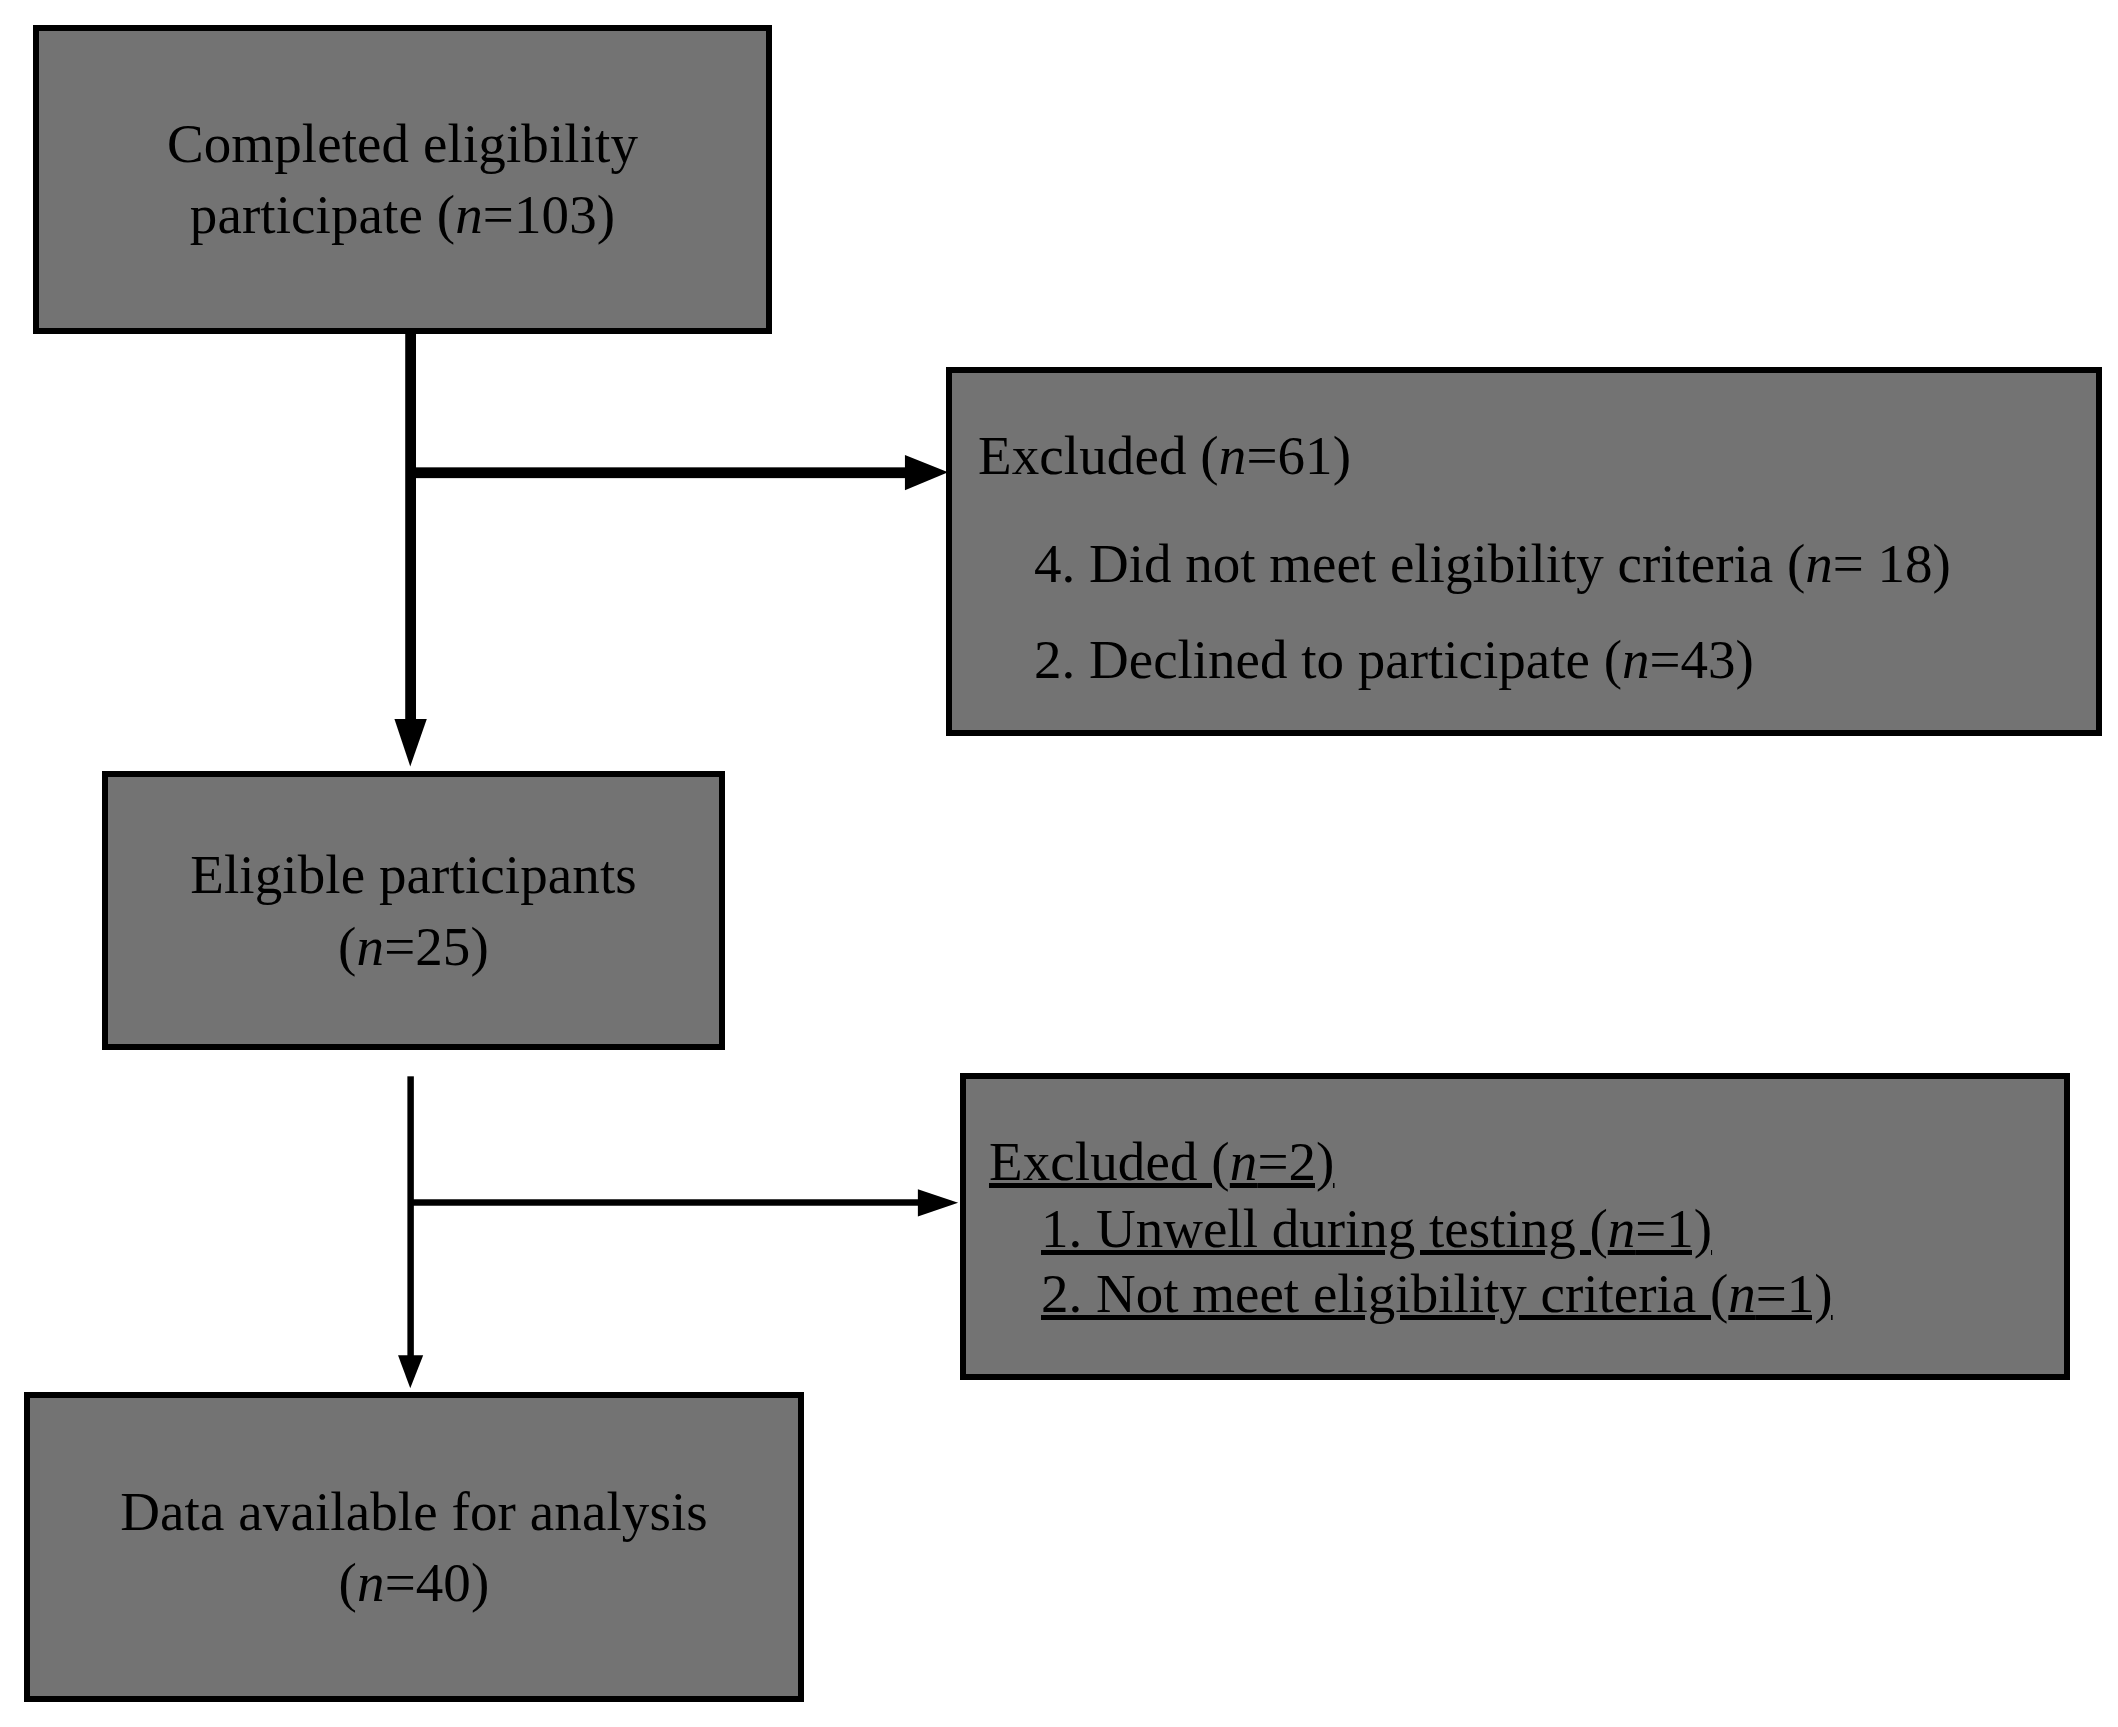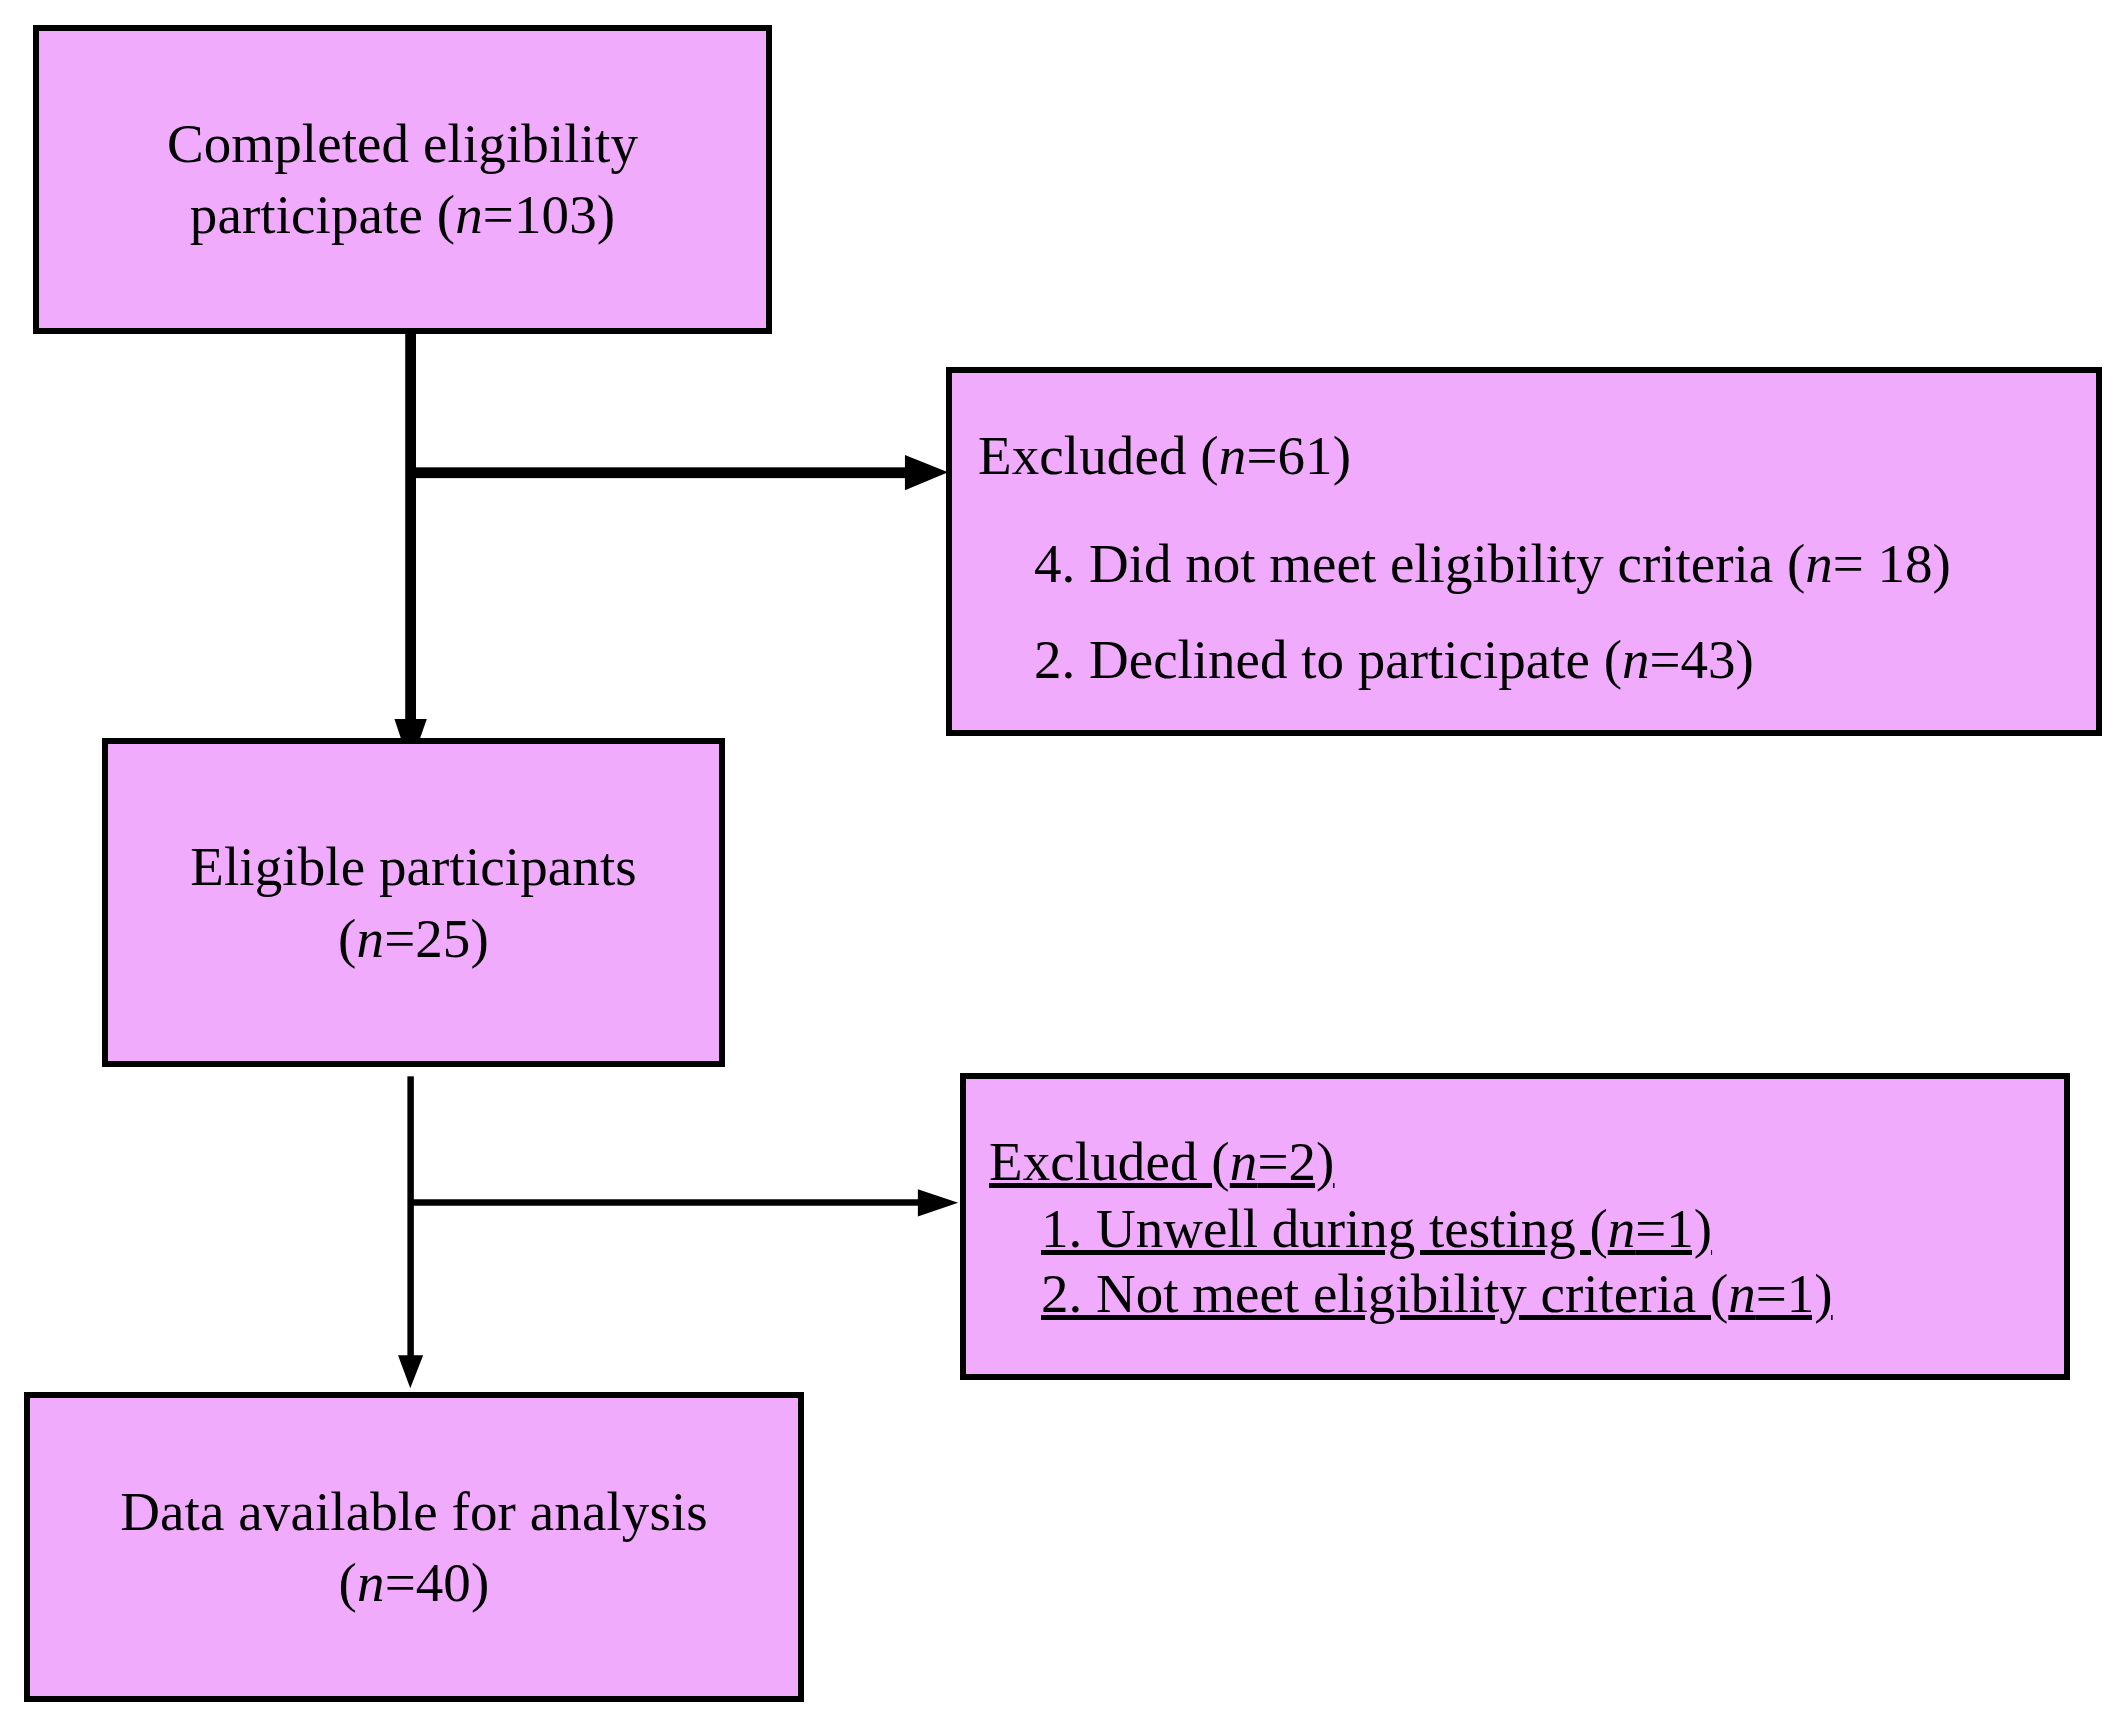--- a/index.html
+++ b/index.html
@@ -14,42 +14,42 @@
     background: #ffffff;
     overflow: hidden;
     font-family: "Liberation Serif", "DejaVu Serif", serif;
     color: #000000;
   }
 
   
   .node {
     position: absolute;
     box-sizing: border-box;
-    background: #f0abfc;
+    background: #737373;
     border: 6.5px solid #000000;
     display: flex;
     flex-direction: column;
     justify-content: center;
   }
   .node.centered { align-items: center; text-align: center; }
   .node.lefted   { align-items: flex-start; text-align: left; }
 
   .line {
     display: block;
     font-size: 55px;
     line-height: 1.30;
     white-space: nowrap;
     letter-spacing: 0.1px;
   }
   .nital { font-style: italic; }
 
   
   #node-screened   { left: 33px;   top: 24.5px;   width: 739px; height: 309px; }
   #node-excluded1  { left: 946px; top: 367px;  width: 1156px; height: 369px; padding: 20px 0 8px 26px; }
-  #node-eligible   { left: 102px;  top: 738px; width: 623px;  height: 329px; }
+  #node-eligible   { left: 102px;  top: 771px; width: 623px;  height: 279px; }
   #node-excluded2  { left: 960px; top: 1073px; width: 1110px; height: 307px; padding: 14.4px 0 14.4px 23px; text-decoration: underline; }
   #node-analysis   { left: 24px;   top: 1392px; width: 780px; height: 310px; align-items: center; }
 
   .bullet {
     display: block;
     font-size: 55px;
     line-height: 1.30;
     white-space: nowrap;
     padding-left: 56px;
   }

